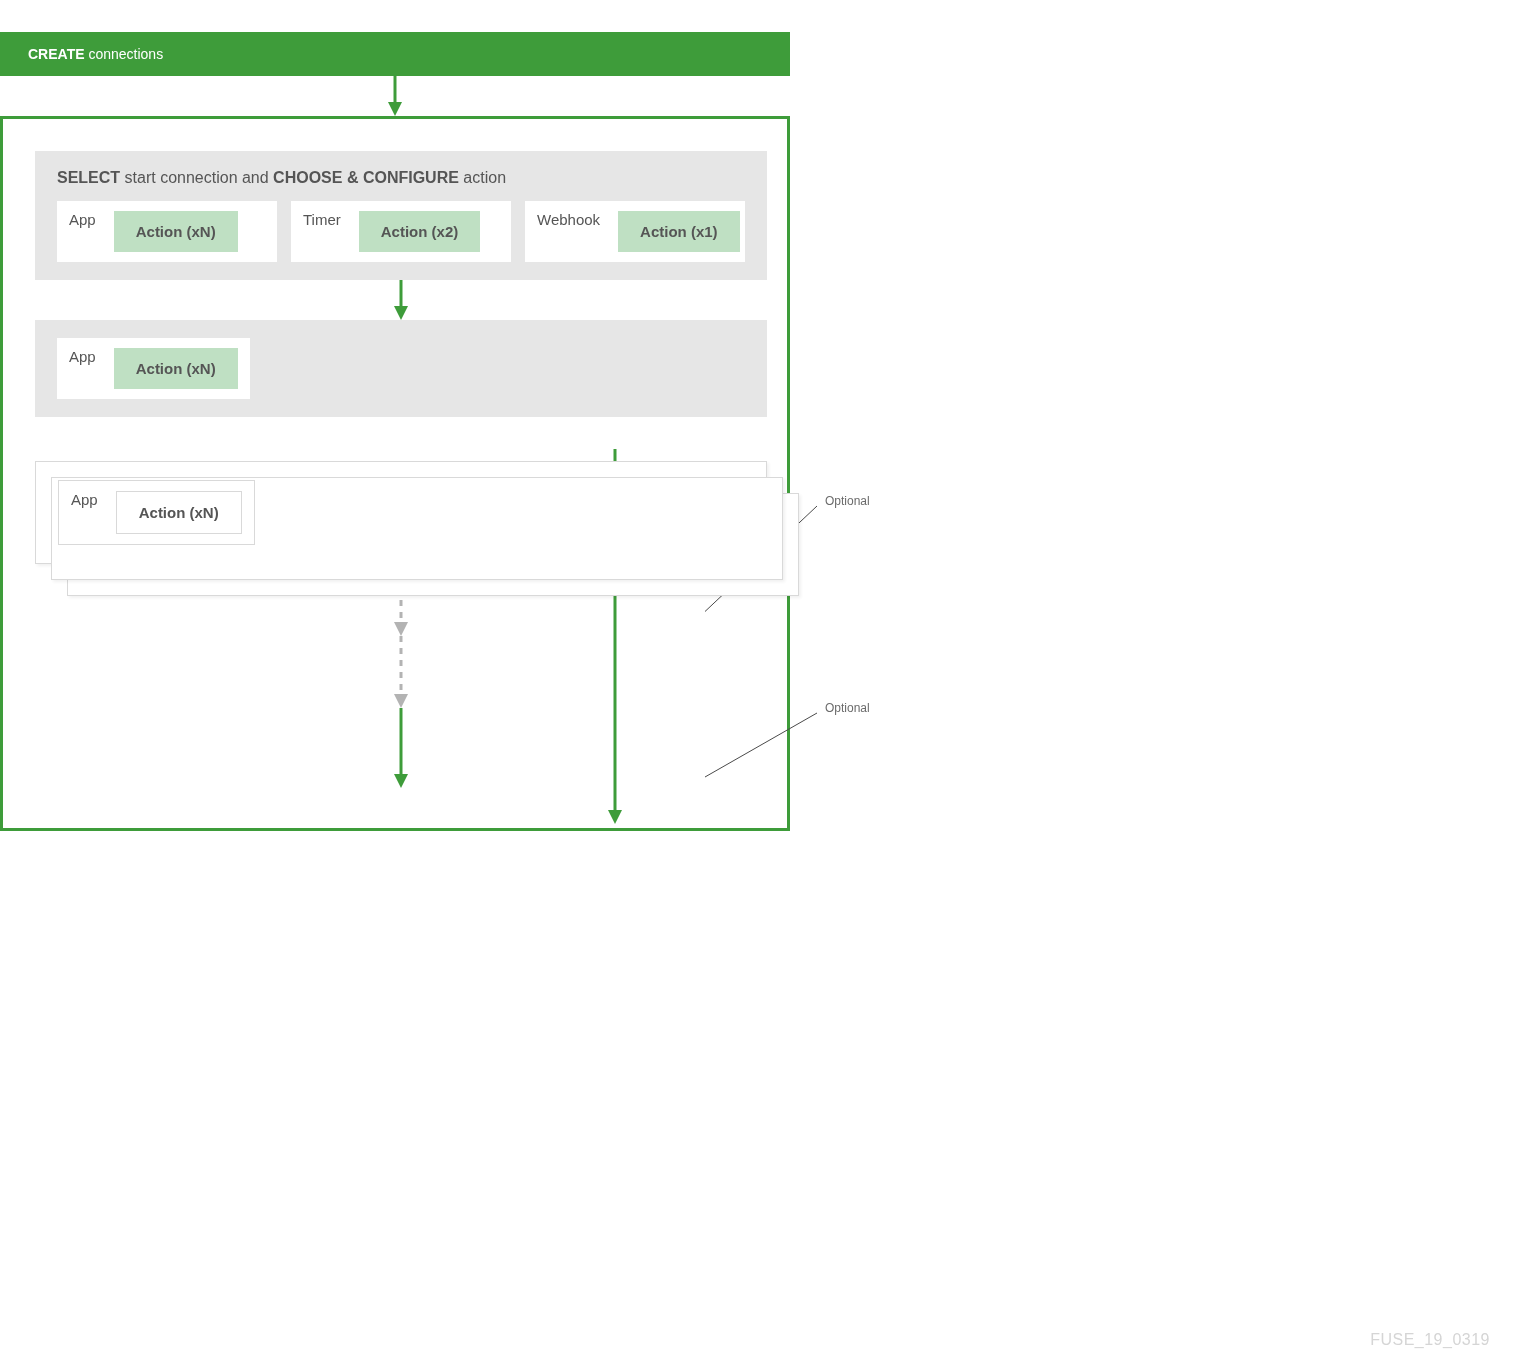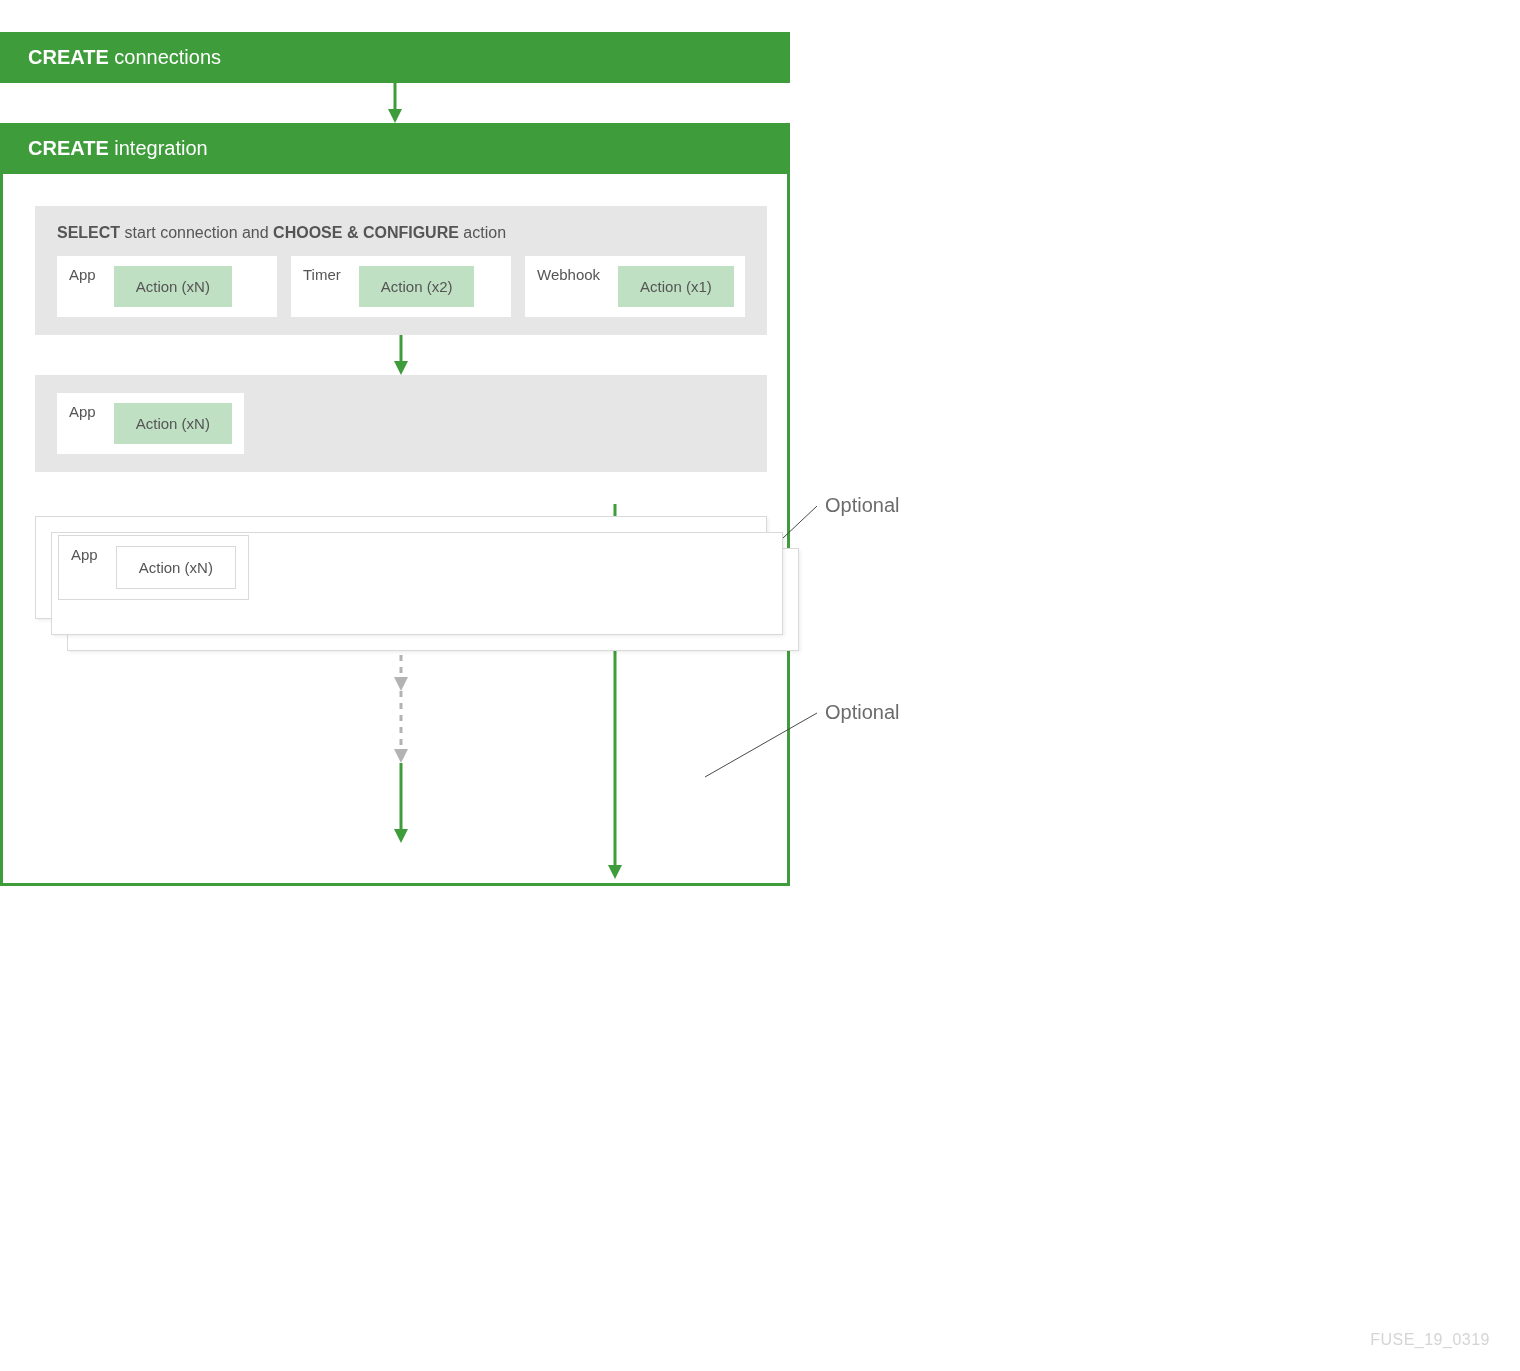--- a/index.html
+++ b/index.html
@@ -23,21 +23,21 @@
   }
   .diagram {
     position: relative;
     width: 790px;
     padding-top: 32px;
   }
   .green-bar {
     background: var(--green);
     color: #ffffff;
     padding: 14px 28px;
-    font-size: 20px;
+    font-size: 14px;
   }
   .green-bar .bold { font-weight: 700; }
   .arrow-wrap {
     display: flex;
     justify-content: center;
     height: 40px;
     align-items: center;
   }
   .big-box {
     border: 3px solid var(--green);
@@ -119,31 +119,32 @@
     font-size: 15px;
     color: var(--gray-text-dark);
     white-space: nowrap;
   }
   .action-chip {
     background: var(--green-light);
     color: var(--gray-text-dark);
     font-size: 15px;
     padding: 12px 22px;
     white-space: nowrap;
+    font-weight: bold;
   }
   .action-chip.outline {
     background: #ffffff;
     border: 1px solid var(--gray-border);
   }
 
   .spacer { height: 44px; }
 
   .callout-label {
     position: absolute;
-    font-size: 20px;
+    font-size: 12px;
     color: var(--gray-text);
   }
   .footer-id {
     position: absolute;
     right: 30px;
     bottom: 22px;
     color: #d5d5d5;
     font-size: 16px;
     letter-spacing: .5px;
   }
@@ -163,23 +164,20 @@
   </div>
 
   <div class="arrow-wrap">
     <svg class="arr" width="20" height="40">
       <line x1="10" y1="0" x2="10" y2="28" stroke="#3e9c3a" stroke-width="3"></line>
       <polygon points="10,40 3,26 17,26" fill="#3e9c3a"></polygon>
     </svg>
   </div>
 
   <div class="big-box">
-    <div class="green-bar">
-      <span class="bold">CREATE</span><span> integration</span>
-    </div>
 
     <div class="big-content">
 
       <div class="panel">
         <div class="panel-title">
           <span class="bold">SELECT</span><span> start connection and </span><span class="bold">CHOOSE &amp; CONFIGURE</span><span> action</span>
         </div>
         <div class="card-row">
           <div class="card">
             <span class="label">App</span>

